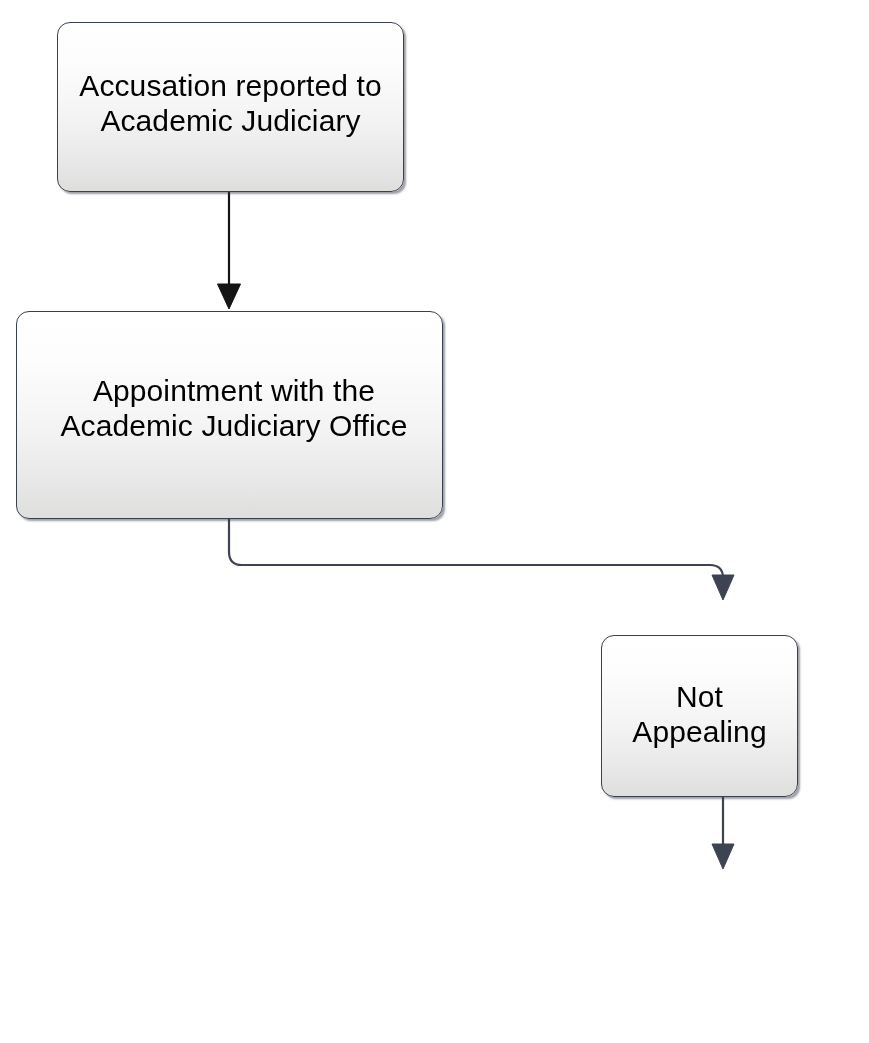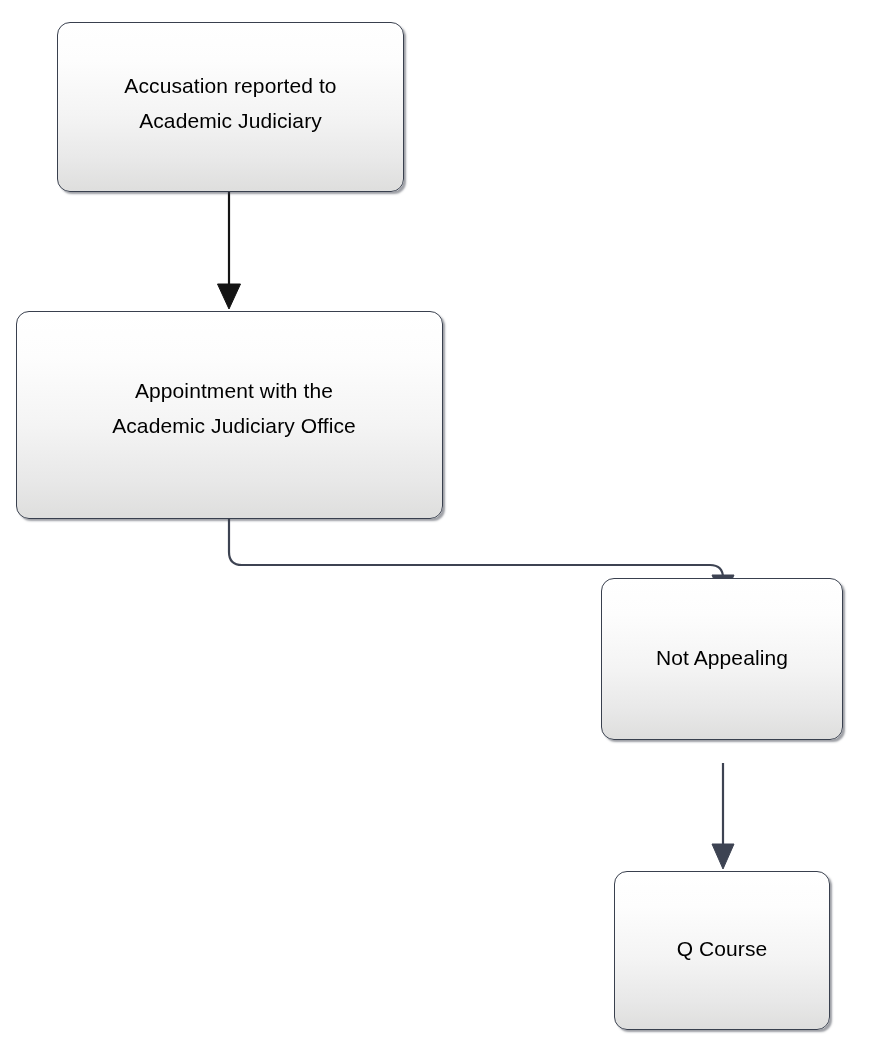--- a/index.html
+++ b/index.html
@@ -39,30 +39,30 @@
                 #e8e8e8 82%,
                 #dededd 100%);
     box-shadow: 2.5px 2.5px 2px -1px rgba(60,64,76,0.50);
     display: flex;
     align-items: center;
     justify-content: center;
   }
   .node-label {
     text-align: center;
     color: #000000;
-    font-size: 21px;
+    font-size: 30px;
     line-height: 35px;
     letter-spacing: 0.1px;
     white-space: pre-line;
     padding: 0 8px;
   }
   
   #node-accusation  { left: 57px;  top: 22px;  width: 347px; height: 170px; }
   #node-appointment { left: 16px;  top: 311px; width: 427px; height: 208px; padding-left: 9px; }
-  #node-not-appealing { left: 601px; top: 578px; width: 242px; height: 162px; }
+  #node-not-appealing { left: 601px; top: 635px; width: 197px; height: 162px; }
   #node-q-course    { left: 614px; top: 871px; width: 216px; height: 159px; }
 
   
   #node-accusation .node-label  { transform: translateY(-4px); }
   #node-appointment .node-label { transform: translateY(-7px); }
   #node-not-appealing .node-label { transform: translateY(-2px); }
   #node-q-course .node-label    { transform: translateY(-2px); }
 </style>
 </head>
 <body>
@@ -99,17 +99,14 @@
 
   <div class="node" id="node-appointment">
     <div class="node-label">Appointment with the
 Academic Judiciary Office</div>
   </div>
 
   <div class="node" id="node-not-appealing">
     <div class="node-label">Not Appealing</div>
   </div>
 
-  <div class="node" id="node-q-course">
-    <div class="node-label">Q Course</div>
-  </div>
 
 </div>
 
 </body></html>

